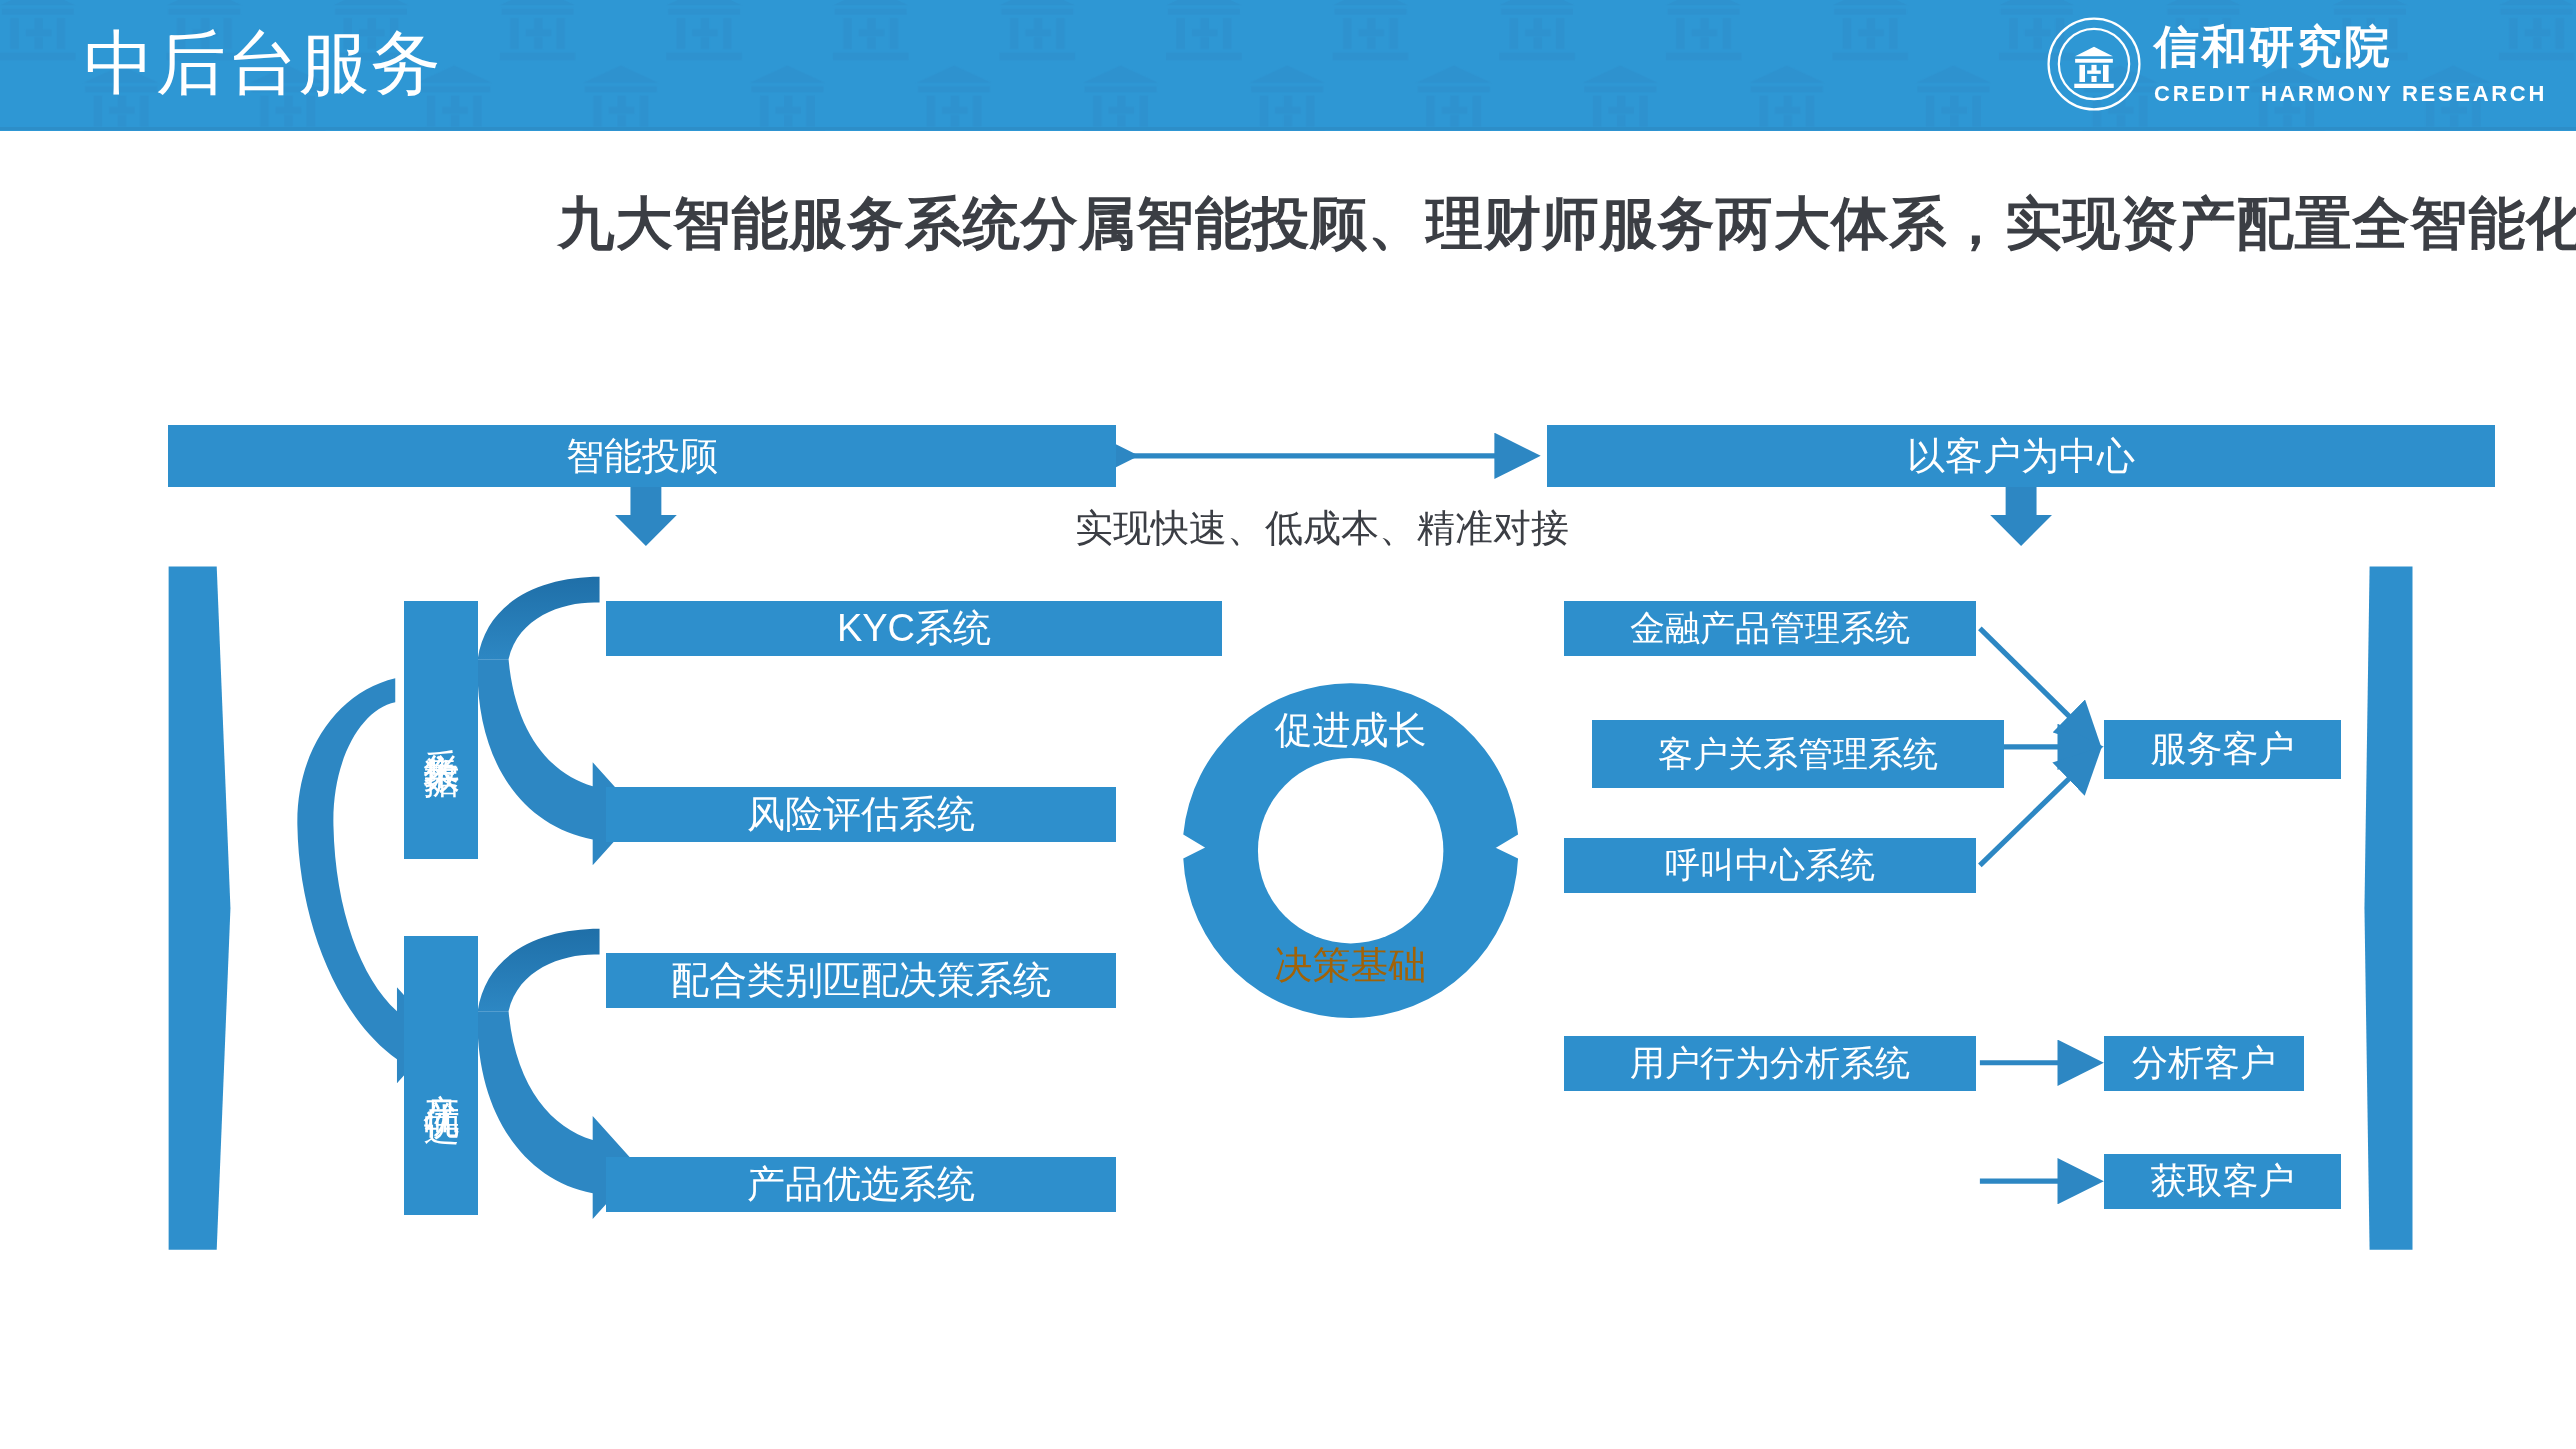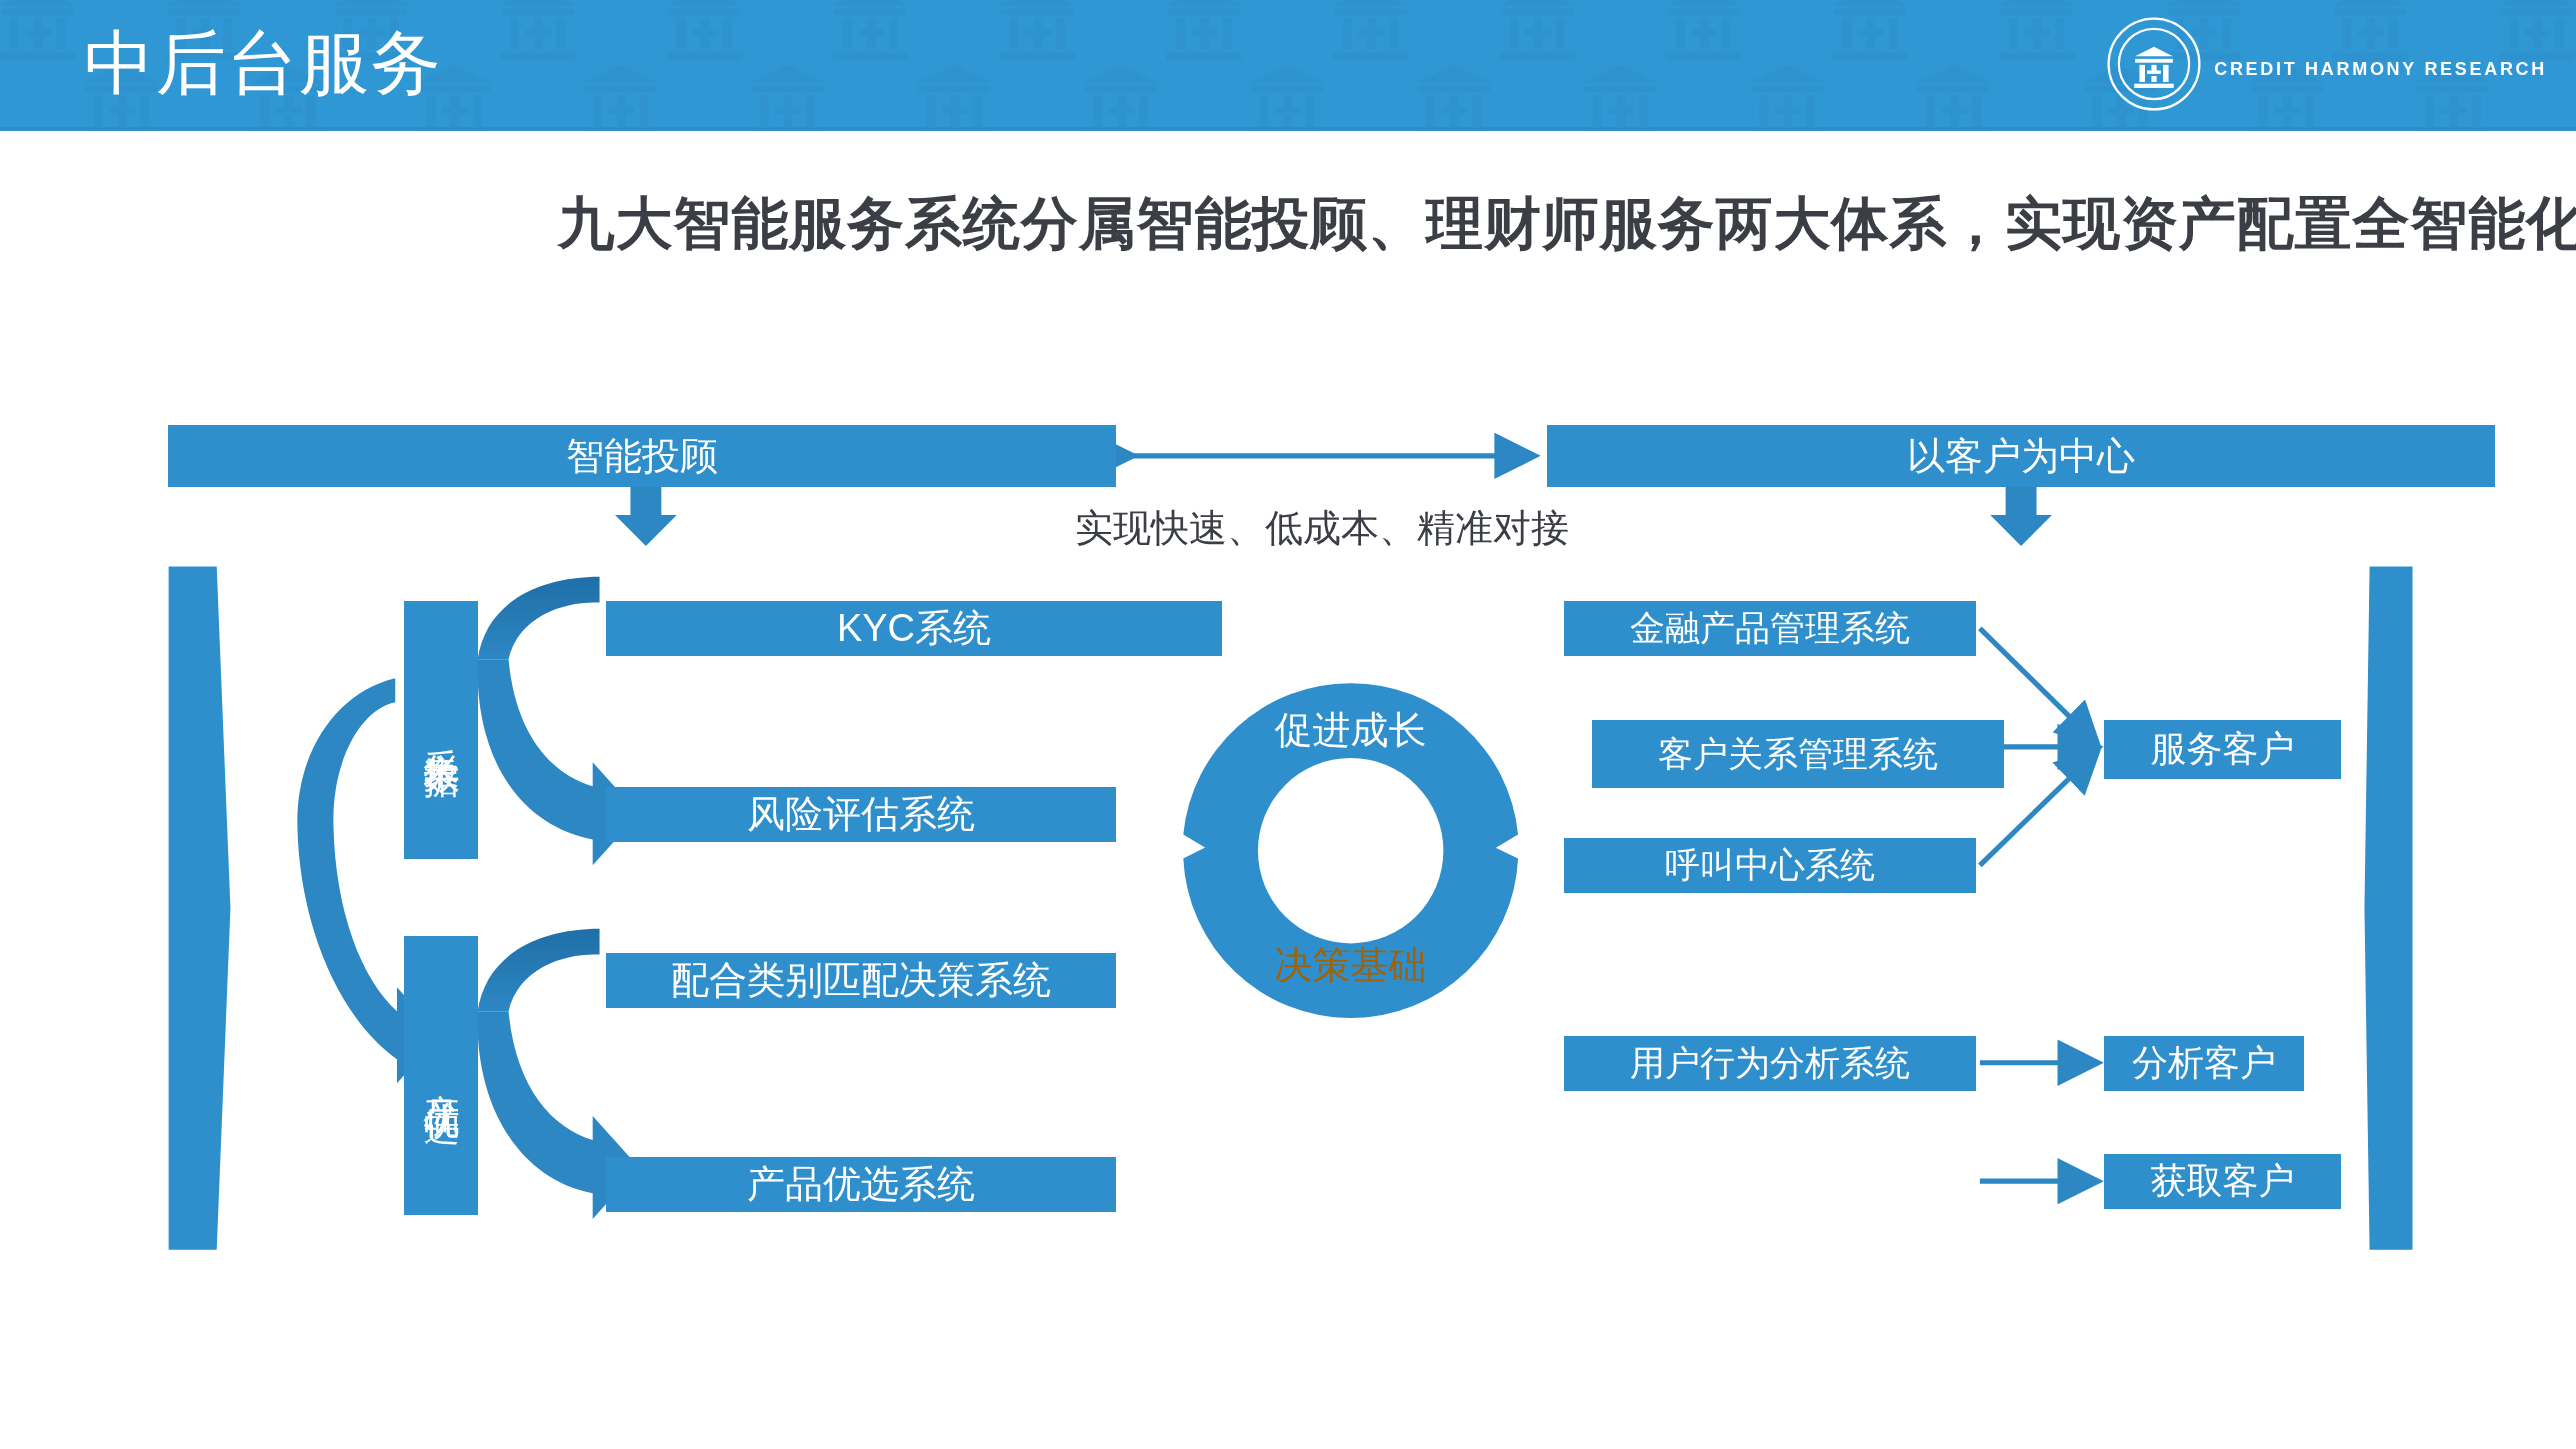--- a/index.html
+++ b/index.html
@@ -35,21 +35,21 @@
     position:absolute;right:29px;top:12px;
     height:103px;display:flex;align-items:center;gap:12px;
   }
   #logo-emblem{width:96px;height:96px;flex:0 0 96px;}
   #logo-text{display:flex;flex-direction:column;justify-content:center;}
   #logo-name{
     font-size:45px;line-height:50px;color:#ffffff;font-weight:700;
     letter-spacing:2.6px;white-space:nowrap;
   }
   #logo-sub{
-    font-size:18px;line-height:22px;color:#ffffff;font-weight:700;
+    font-size:22px;line-height:22px;color:#ffffff;font-weight:700;
     letter-spacing:2.7px;white-space:nowrap;margin-top:11px;
   }
   
   #slide-title{
     position:absolute;left:0;top:182px;width:2576px;
     text-align:right;
     font-size:57px;line-height:82px;
     font-weight:700;color:#3b3e44;
     letter-spacing:0.9px;white-space:nowrap;padding-left:8px;
   }
@@ -166,20 +166,21 @@
       <polygon points="34,47 56,36 78,47" fill="#ffffff"></polygon>
       <rect x="34" y="50" width="44" height="4.5" fill="#ffffff"></rect>
       <rect x="39" y="57" width="6.5" height="20" fill="#ffffff"></rect>
       <rect x="53" y="57" width="6" height="7" fill="#ffffff"></rect>
       <rect x="53" y="70" width="6" height="7" fill="#ffffff"></rect>
       <rect x="48" y="63.5" width="16" height="4" fill="#ffffff"></rect>
       <rect x="66.5" y="57" width="6.5" height="20" fill="#ffffff"></rect>
       <rect x="33" y="79" width="46" height="5" fill="#ffffff"></rect>
     </svg>
     <div id="logo-text">
+      <div id="logo-name">信和研究院</div>
       <div id="logo-sub">CREDIT HARMONY RESEARCH</div>
     </div>
   </div>
 </div>
 
 <div id="slide-title">九大智能服务系统分属智能投顾、理财师服务两大体系，实现资产配置全智能化</div>
 
 <div id="diagram">
 
   <svg class="ovl" viewBox="0 0 3000 1688">

